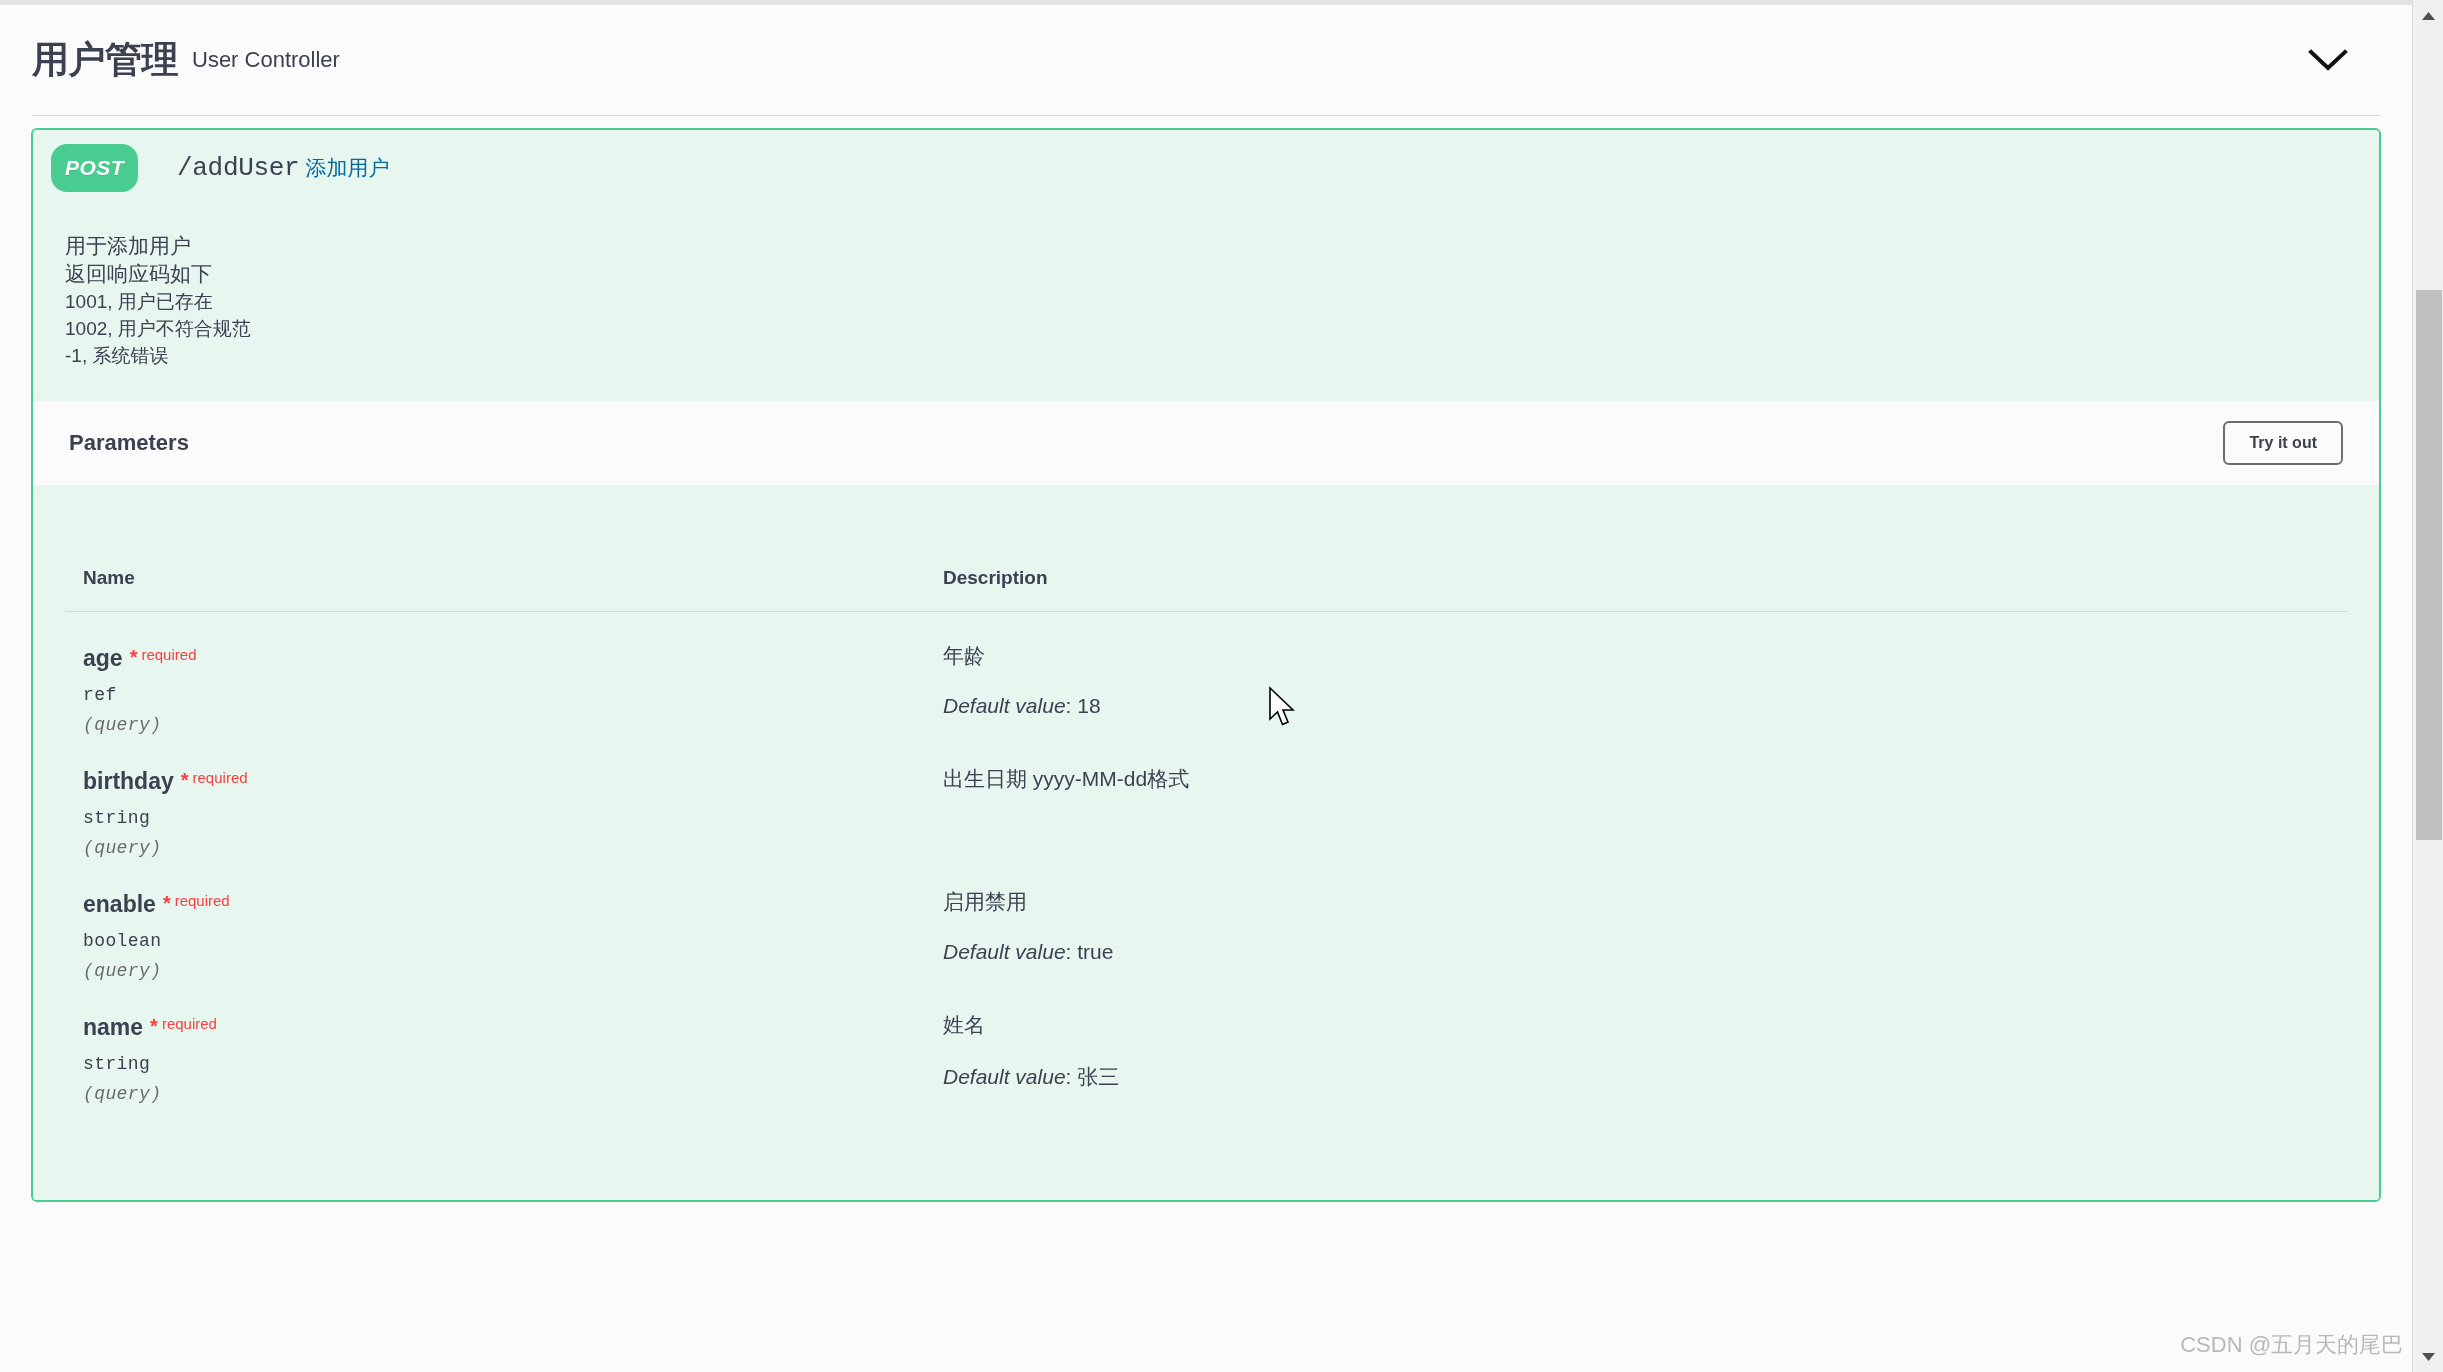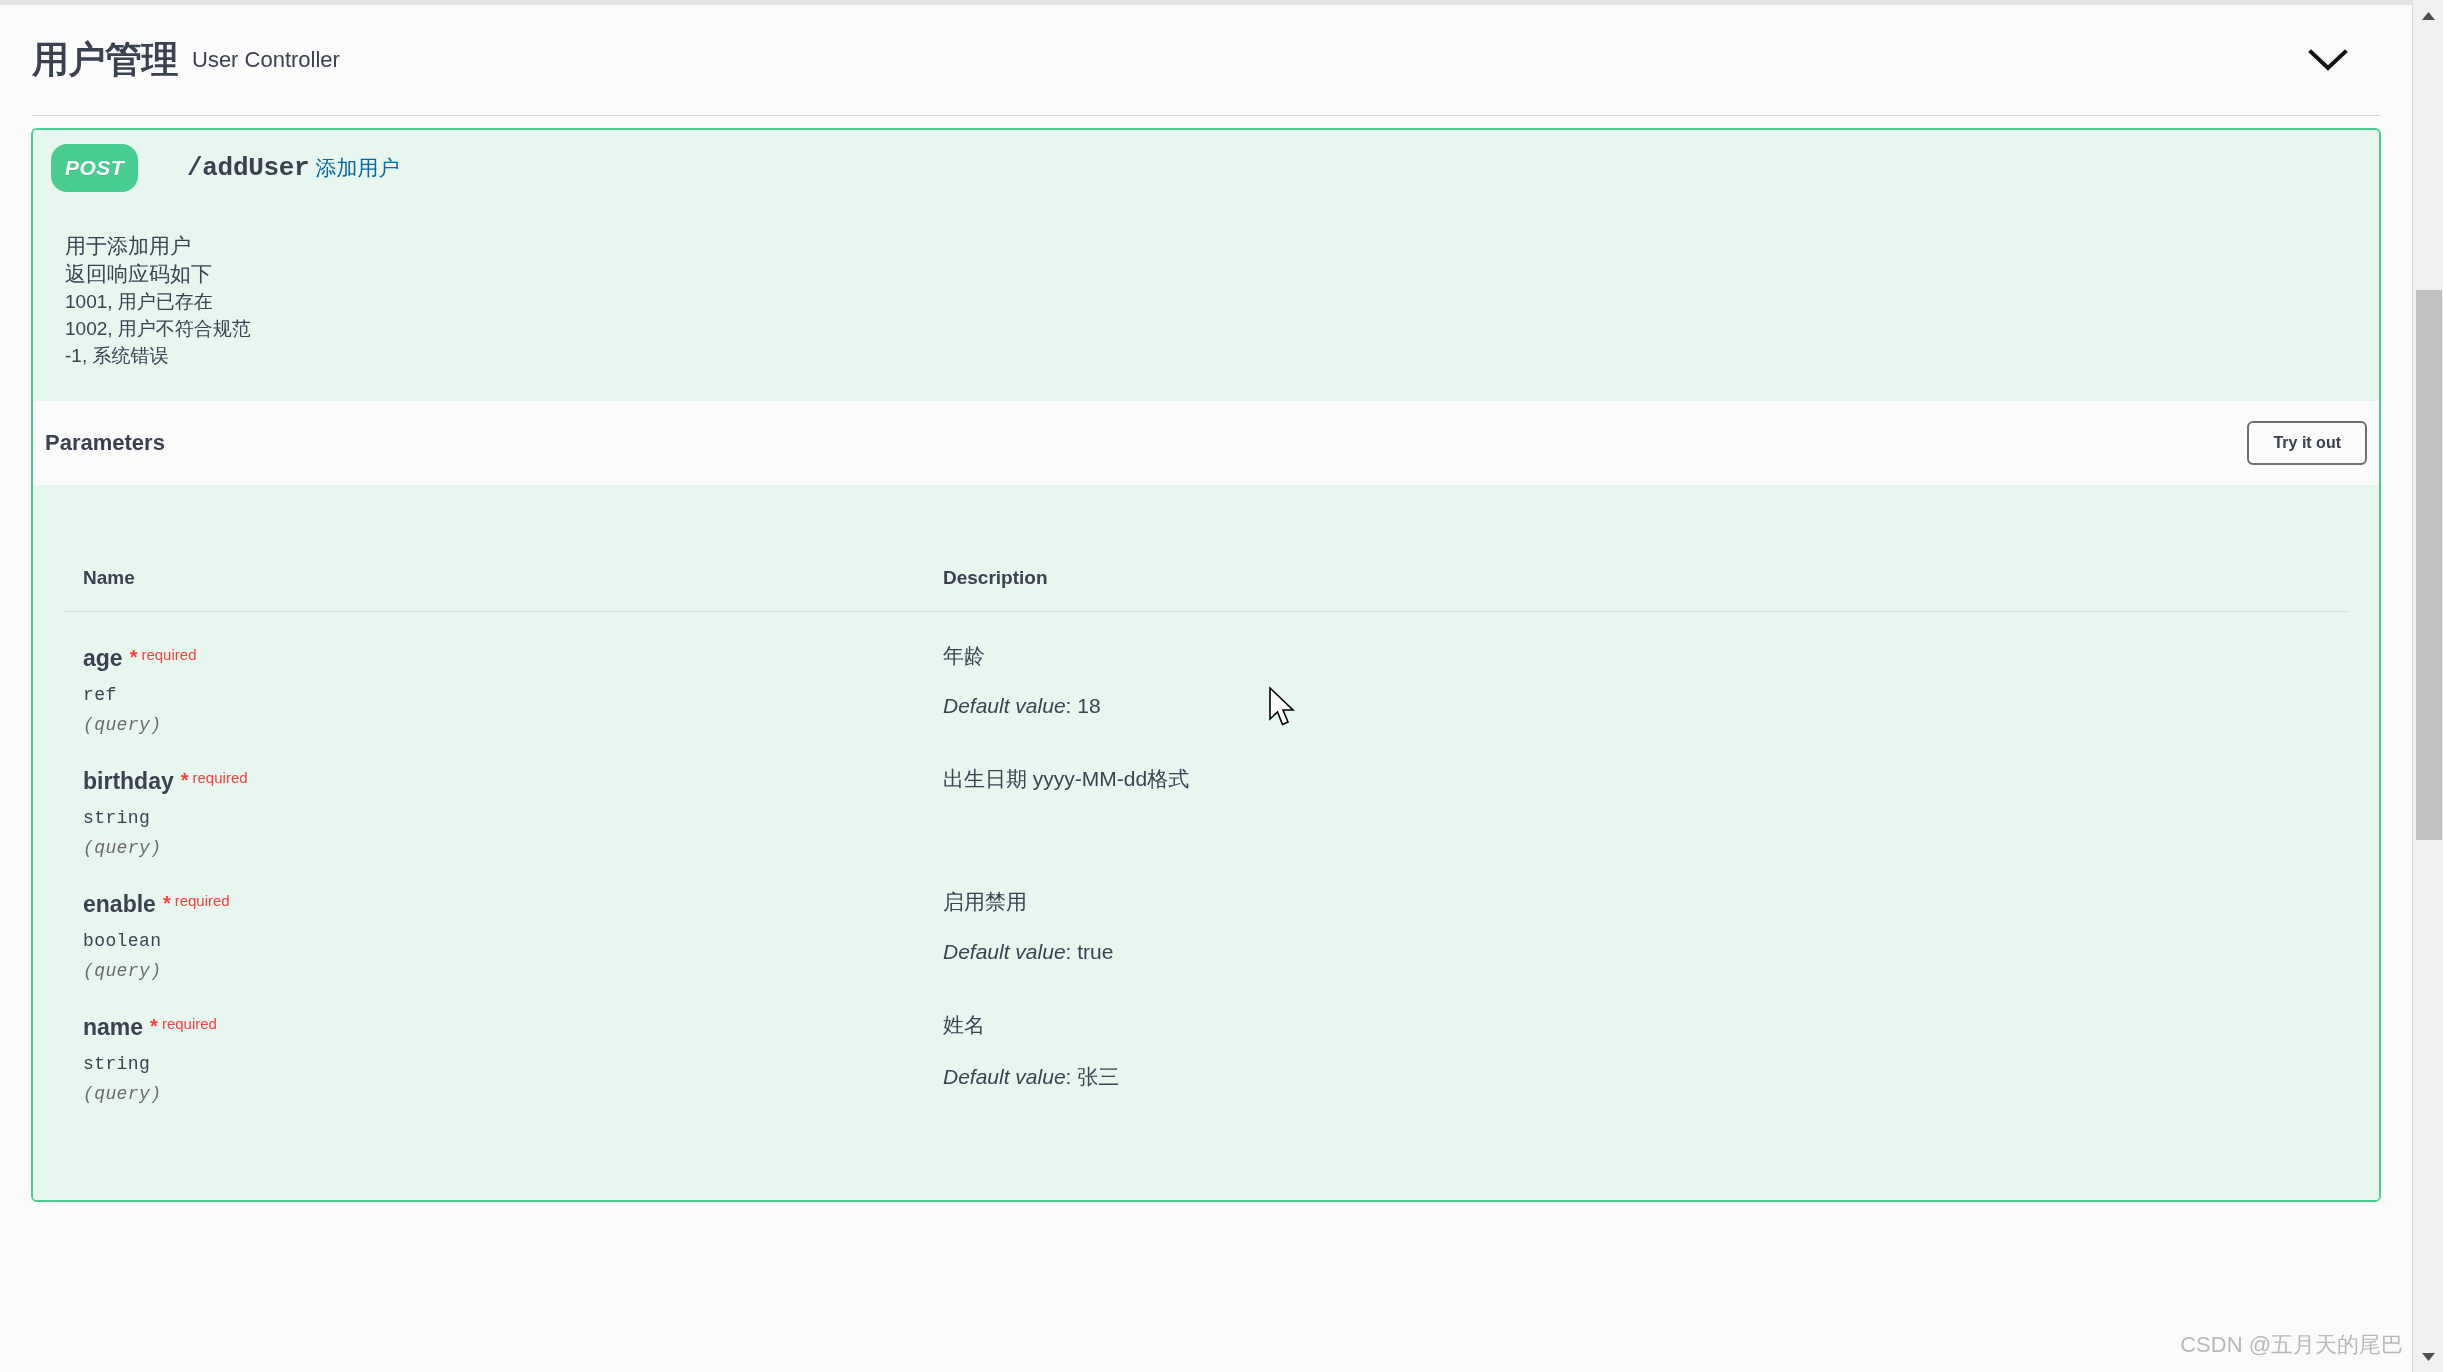--- a/index.html
+++ b/index.html
@@ -102,24 +102,24 @@
     font-size: 21px;
     font-weight: bold;
     display: flex;
     align-items: center;
     justify-content: center;
     letter-spacing: 0.4px;
     text-shadow: 0 1px 0 rgba(0,0,0,.10);
     font-style: italic;
   }
   .op-path {
-    margin-left: 49px;
+    margin-left: 39px;
     font-family: "Liberation Mono", "DejaVu Sans Mono", monospace;
     font-size: 26px;
-    font-weight: bold;
+    font-weight: normal;
     color: #3b4151;
     letter-spacing: -0.3px;
   }
   .op-summary {
     margin-left: 6px;
     font-size: 21px;
     color: #0369a1;
   }
 
   
@@ -138,21 +138,21 @@
   .op-description .line {
     font-size: 19px;
     line-height: 27px;
   }
 
   
   .section-band {
     background: #fbfbfb;
     display: flex;
     align-items: center;
-    padding: 0 12px;
+    padding: 0 36px;
     height: 84px;
   }
   .section-title {
     font-size: 22px;
     font-weight: bold;
     color: #3b4151;
   }
   .band-spacer { flex: 1; }
   .try-btn {
     border: 2px solid #6d6d6d;

